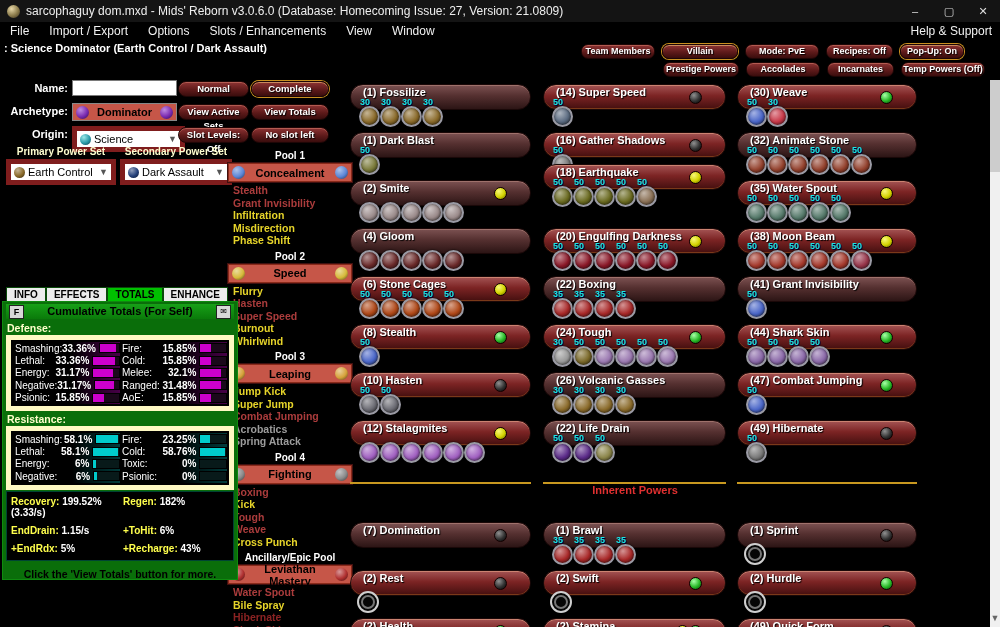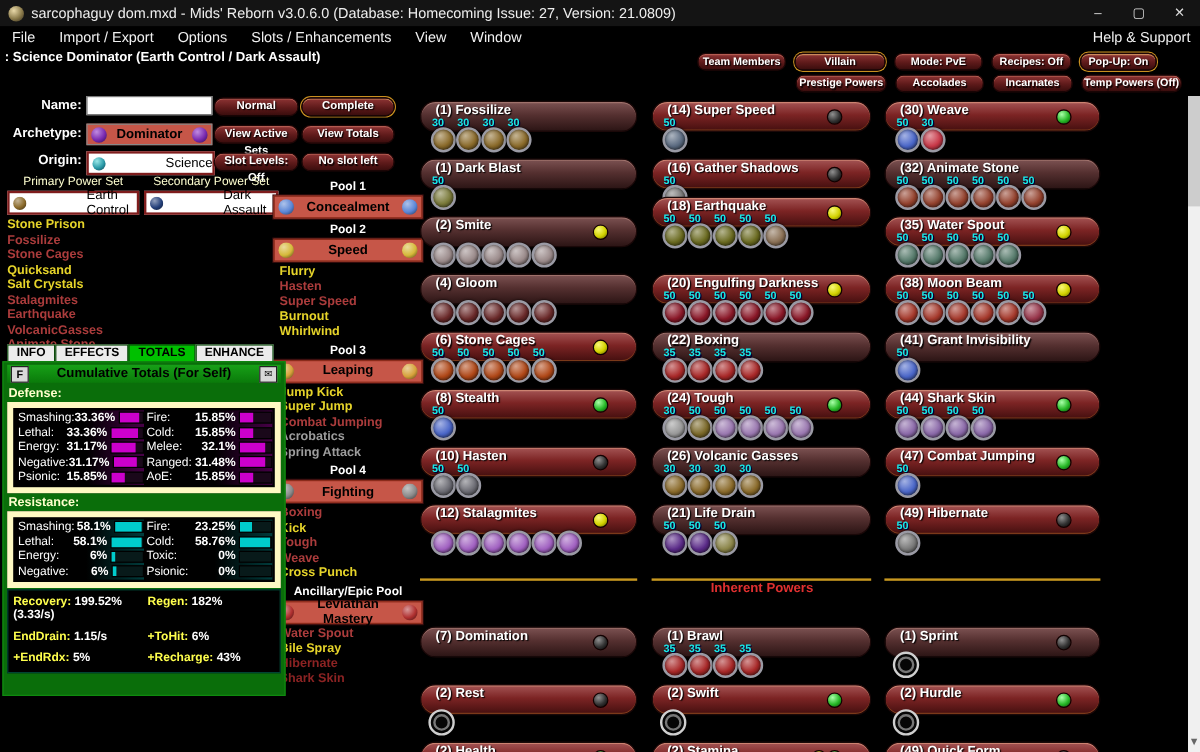--- a/index.html
+++ b/index.html
@@ -34,31 +34,31 @@
   #topbtns-row1 .rbtn,#topbtns-row2 .rbtn{flex:0 0 auto;}
 
   
   .frow{position:absolute;left:2px;width:330px;height:18px;}
   .flabel{position:absolute;left:0;width:66px;text-align:right;color:#fff;font-size:11px;font-weight:bold;top:2px;}
   .fctl{position:absolute;left:70px;width:103px;height:16px;}
   .fbtn1{position:absolute;left:176px;top:1px;width:69px;}
   .fbtn2{position:absolute;left:249px;top:1px;width:76px;}
   .rbtn.form{height:14px;line-height:14px;border-radius:8px;font-size:9.5px;}
   #name-input{width:99px;height:14px;border:1px solid #7a7a7a;background:#fff;font-size:11px;padding:0 2px;}
-  .selbox{background:#fff;border:2px solid #7f1d1d;display:flex;align-items:center;height:16px;font-size:11px;color:#000;gap:47px;}
+  .selbox{background:#fff;border:5px solid #7f1d1d;display:flex;align-items:center;height:16px;font-size:11px;color:#000;}
   .selbox .sicon{width:11px;height:11px;border-radius:50%;margin:0 3px;flex:0 0 11px;}
   .selbox .chev{margin-left:auto;color:#555;font-size:9px;padding-right:3px;}
   #arch-box{background:#c65648;border:1px solid #888;display:flex;align-items:center;height:16px;}
   #arch-box .aicon{width:13px;height:13px;border-radius:50%;margin:0 3px;flex:0 0 13px;
       background:radial-gradient(circle at 35% 30%,#c08ae0,#7a2ab0 55%,#2a0a4a);}
   #arch-box .alabel{flex:1;text-align:center;color:#000;font-weight:bold;font-size:11px;}
 
   
   .set-col{position:absolute;}
-  .set-head{text-align:center;color:#ffffd0;font-size:10px;font-weight:normal;height:11px;}
+  .set-head{text-align:center;color:#ffffd0;font-size:10px;font-weight:bold;height:11px;}
   .plist{margin-top:2px;}
   .pitem{height:12.5px;line-height:12.5px;font-size:10.5px;font-weight:bold;white-space:nowrap;}
   .pitem.taken{color:#ab3c3c;}
   .pitem.avail{color:#e6d42a;}
   .pitem.dim{color:#8c2323;}
   .pitem.gray{color:#9c9c9c;}
 
   
   #pools{left:228px;top:146px;width:124px;}
   .pool-head{text-align:center;color:#fff;font-size:10px;font-weight:bold;height:12px;margin-top:4px;}
@@ -196,47 +196,43 @@
   <div class="rbtn form fbtn2">No slot left</div>
 </div>
 
 <div class="set-col" style="left:6px;top:146px;width:110px;">
   <div class="set-head">Primary Power Set</div>
   <div class="selbox" style="margin-top:2px;">
     <div class="sicon" id="prim-icon" style="background: radial-gradient(circle at 35% 30%, rgba(255, 255, 255, 0.5), rgb(138, 106, 42) 55%, rgba(0, 0, 0, 0.65)) rgb(138, 106, 42);"></div>
     <span>Earth Control</span>
     <span class="chev">▼</span>
   </div>
-  <div class="plist" id="primary-list">
-      <div class="pitem avail">Stone Prison</div>
-      <div class="pitem taken">Fossilize</div>
-      <div class="pitem taken">Stone Cages</div>
-      <div class="pitem avail">Quicksand</div>
-      <div class="pitem avail">Salt Crystals</div>
-      <div class="pitem taken">Stalagmites</div>
-      <div class="pitem taken">Earthquake</div>
-      <div class="pitem taken">VolcanicGasses</div>
-      <div class="pitem taken">Animate Stone</div>
-    </div>
 </div>
 <div class="set-col" style="left:120px;top:146px;width:112px;">
   <div class="set-head">Secondary Power Set</div>
   <div class="selbox" style="margin-top:2px;">
     <div class="sicon" id="sec-icon" style="background: radial-gradient(circle at 35% 30%, rgba(255, 255, 255, 0.5), rgb(36, 64, 122) 55%, rgba(0, 0, 0, 0.65)) rgb(36, 64, 122);"></div>
     <span>Dark Assault</span>
     <span class="chev">▼</span>
   </div>
 </div>
 
 <div class="abs" id="pools">
     <div class="pool-head">Pool 1</div>
     <div class="pool-sel">
       <div class="picon" style="background: radial-gradient(circle at 35% 30%, rgba(255, 255, 255, 0.5), rgb(91, 134, 214) 55%, rgba(0, 0, 0, 0.65)) rgb(91, 134, 214);"></div>
       <span class="plabel">Concealment</span>
       <div class="picon" style="background: radial-gradient(circle at 35% 30%, rgba(255, 255, 255, 0.5), rgb(91, 134, 214) 55%, rgba(0, 0, 0, 0.65)) rgb(91, 134, 214);"></div>
+    </div>
+    <div class="pool-items">
+      <div class="pitem taken">Stealth</div>
+      <div class="pitem taken">Grant Invisibility</div>
+      <div class="pitem avail">Infiltration</div>
+      <div class="pitem avail">Misdirection</div>
+      <div class="pitem avail">Phase Shift</div>
     </div>
     <div class="pool-head">Pool 2</div>
     <div class="pool-sel">
       <div class="picon" style="background: radial-gradient(circle at 35% 30%, rgba(255, 255, 255, 0.5), rgb(214, 185, 58) 55%, rgba(0, 0, 0, 0.65)) rgb(214, 185, 58);"></div>
       <span class="plabel">Speed</span>
       <div class="picon" style="background: radial-gradient(circle at 35% 30%, rgba(255, 255, 255, 0.5), rgb(214, 185, 58) 55%, rgba(0, 0, 0, 0.65)) rgb(214, 185, 58);"></div>
     </div>
     <div class="pool-items">
       <div class="pitem avail">Flurry</div>
       <div class="pitem taken">Hasten</div>
@@ -437,20 +433,21 @@
       </div>
     </div>
   <div id="miscbox">
       <div><span class="ml">Recovery: </span><span class="mv">199.52% (3.33/s)</span></div>
       <div><span class="ml">Regen: </span><span class="mv">182%</span></div>
       <div><span class="ml">EndDrain: </span><span class="mv">1.15/s</span></div>
       <div><span class="ml">+ToHit: </span><span class="mv">6%</span></div>
       <div><span class="ml">+EndRdx: </span><span class="mv">5%</span></div>
       <div><span class="ml">+Recharge: </span><span class="mv">43%</span></div>
     </div>
+  <div id="tot-footer">Click the 'View Totals' button for more.</div>
 </div>
 
 <div class="abs" id="powers">
     <div class="power-row" style="left: 350px; top: 84px; width: 181px;">
       <div class="pill dark"></div>
       <span class="pname">(1) Fossilize</span>
       <div class="slots">
         <div class="slot">
           <div class="sico" style="background: radial-gradient(circle at 35% 30%, rgba(255, 255, 255, 0.5), rgb(138, 106, 42) 55%, rgba(0, 0, 0, 0.65)) rgb(138, 106, 42);"></div>
           <span class="slvl">30</span>
@@ -750,21 +747,21 @@
           <span class="slvl">30</span>
         </div>
         <div class="slot">
           <div class="sico" style="background: radial-gradient(circle at 35% 30%, rgba(255, 255, 255, 0.5), rgb(138, 106, 42) 55%, rgba(0, 0, 0, 0.65)) rgb(138, 106, 42);"></div>
           <span class="slvl">30</span>
         </div>
       </div>
     </div>
     <div class="power-row" style="left: 543px; top: 420px; width: 183px;">
       <div class="pill dark"></div>
-      <span class="pname">(21) Life Drain</span>
+      <span class="pname">(22) Life Drain</span>
       <div class="slots">
         <div class="slot">
           <div class="sico" style="background: radial-gradient(circle at 35% 30%, rgba(255, 255, 255, 0.5), rgb(90, 42, 136) 55%, rgba(0, 0, 0, 0.65)) rgb(90, 42, 136);"></div>
           <span class="slvl">50</span>
         </div>
         <div class="slot">
           <div class="sico" style="background: radial-gradient(circle at 35% 30%, rgba(255, 255, 255, 0.5), rgb(90, 42, 136) 55%, rgba(0, 0, 0, 0.65)) rgb(90, 42, 136);"></div>
           <span class="slvl">50</span>
         </div>
         <div class="slot">

